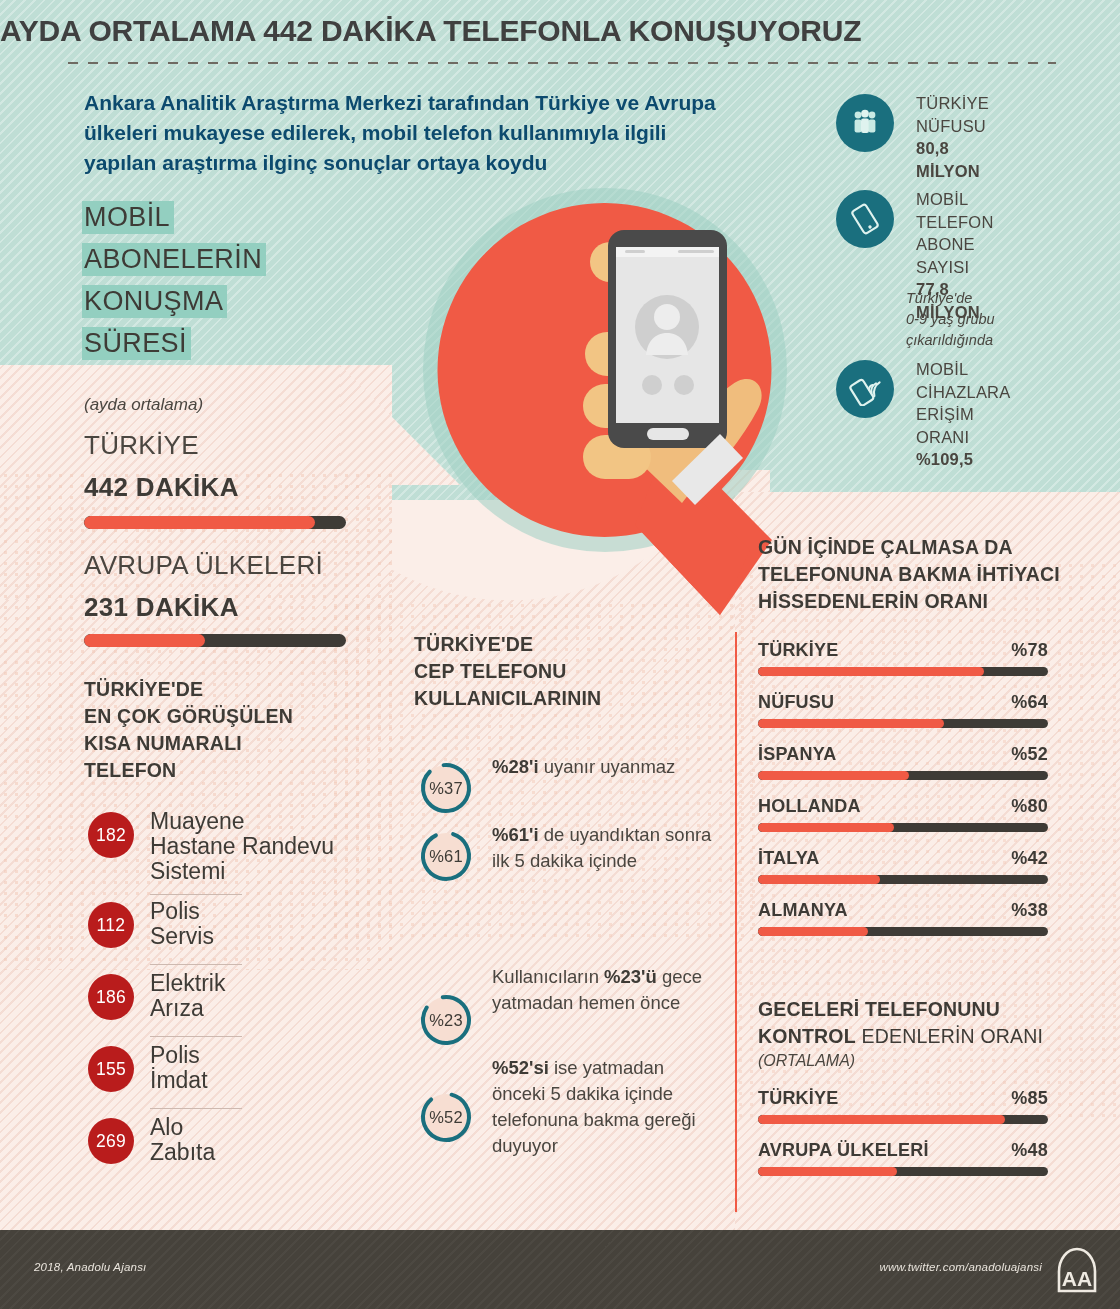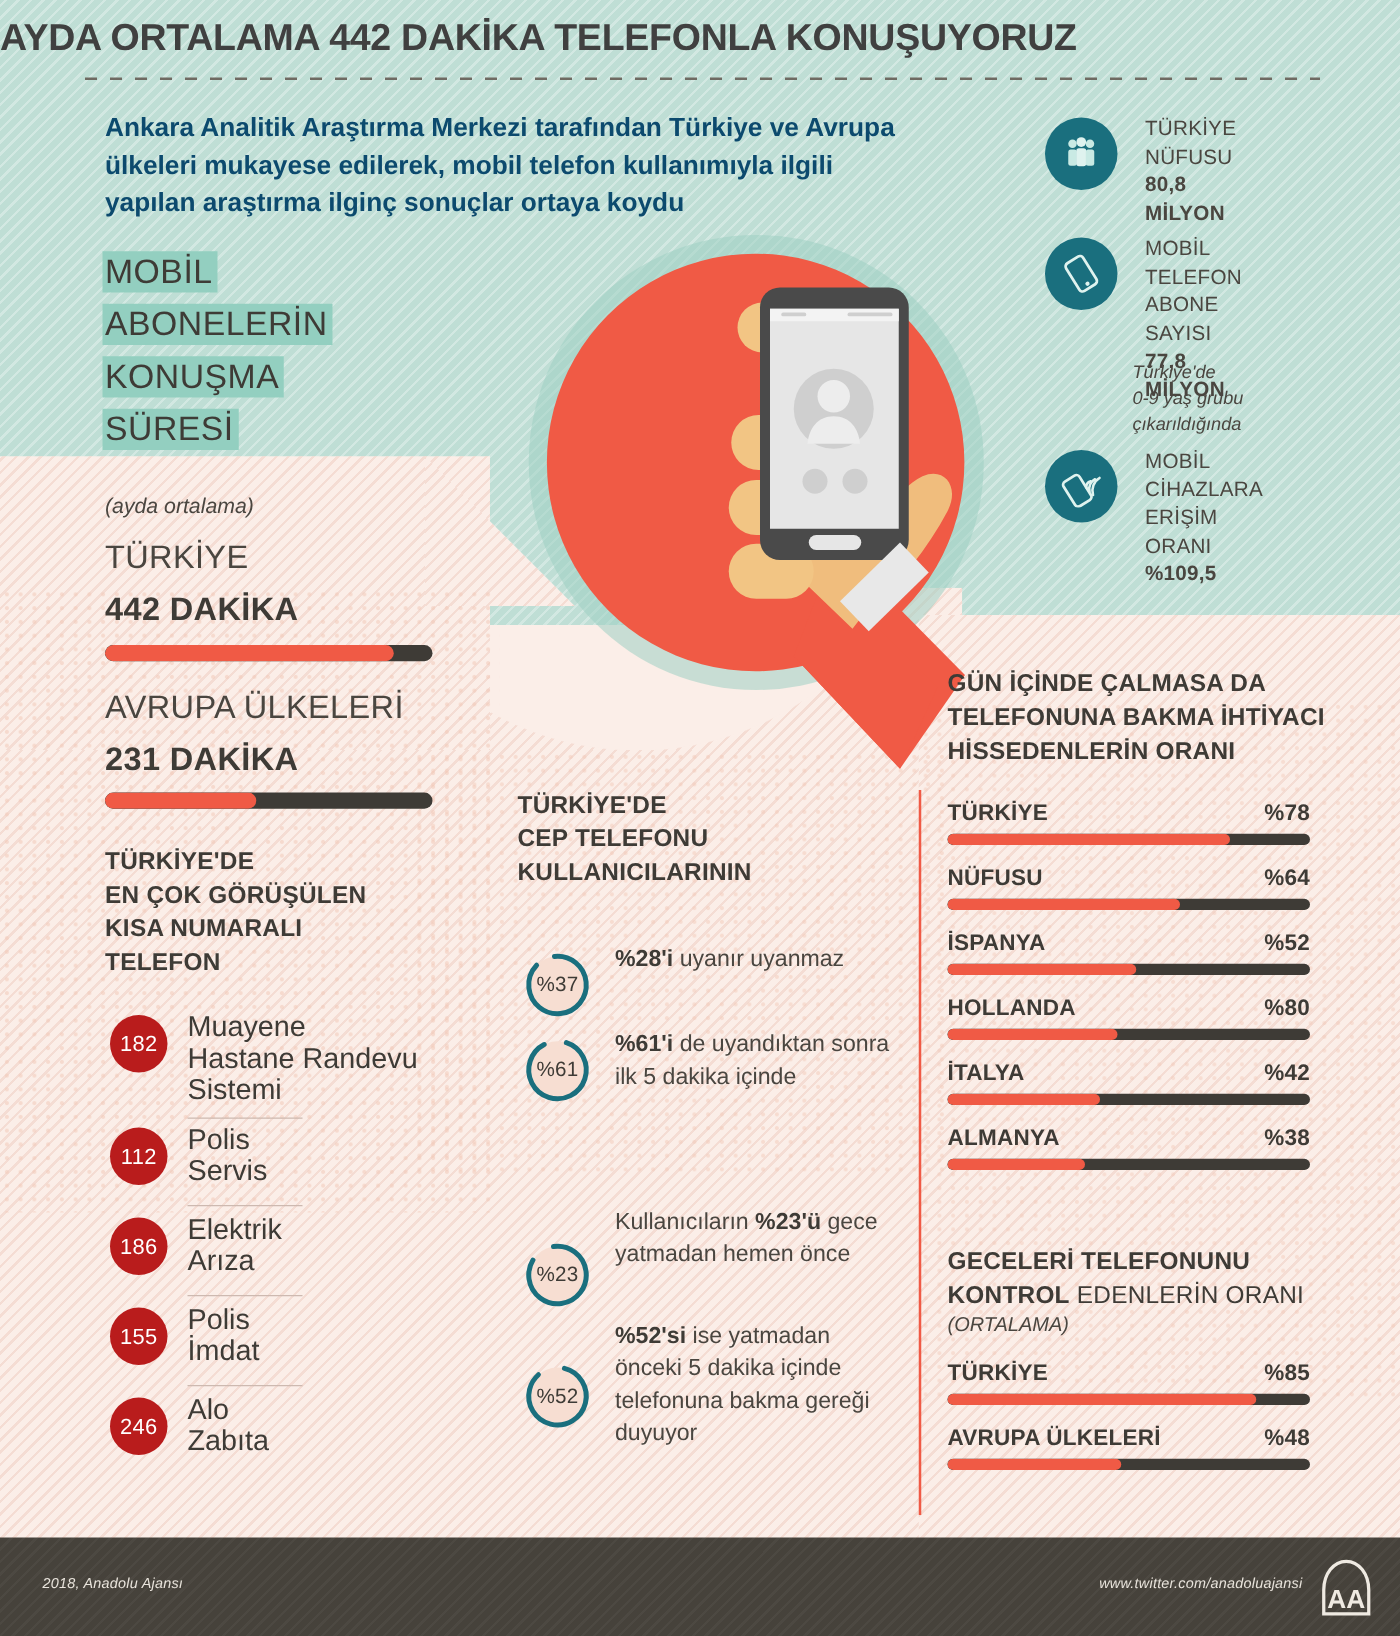--- a/index.html
+++ b/index.html
@@ -393,21 +393,21 @@
   <div class="num-row" style="top:1046px;">
     <div class="num-circle">155</div>
     <div class="num-label">
       <div>Polis</div>
       <div>İmdat</div>
     </div>
   </div>
   <div class="num-sep" style="top:1108px;"></div>
 
   <div class="num-row" style="top:1118px;">
-    <div class="num-circle">246</div>
+    <div class="num-circle">269</div>
     <div class="num-label">
       <div>Alo</div>
       <div>Zabıta</div>
     </div>
   </div>
 
   <div class="sec-head" style="left:414px; top:631px; width:290px;">
     <div>TÜRKİYE'DE</div>
     <div>CEP TELEFONU</div>
     <div>KULLANICILARININ</div>

